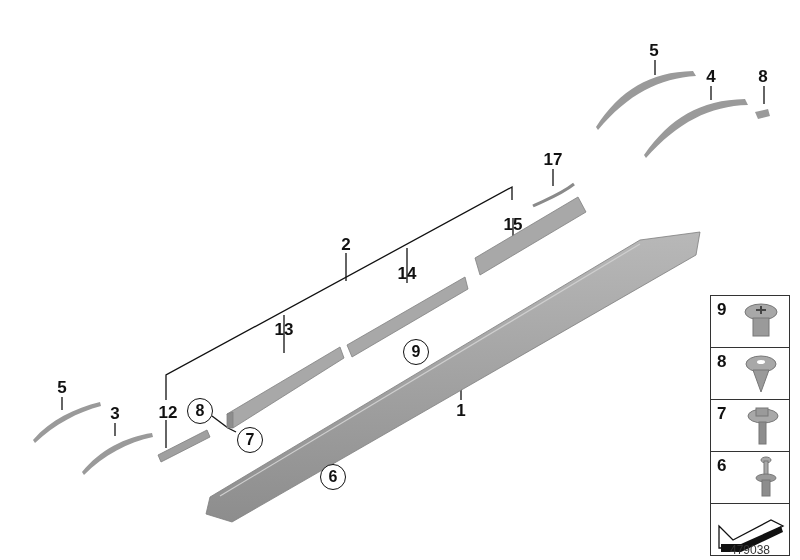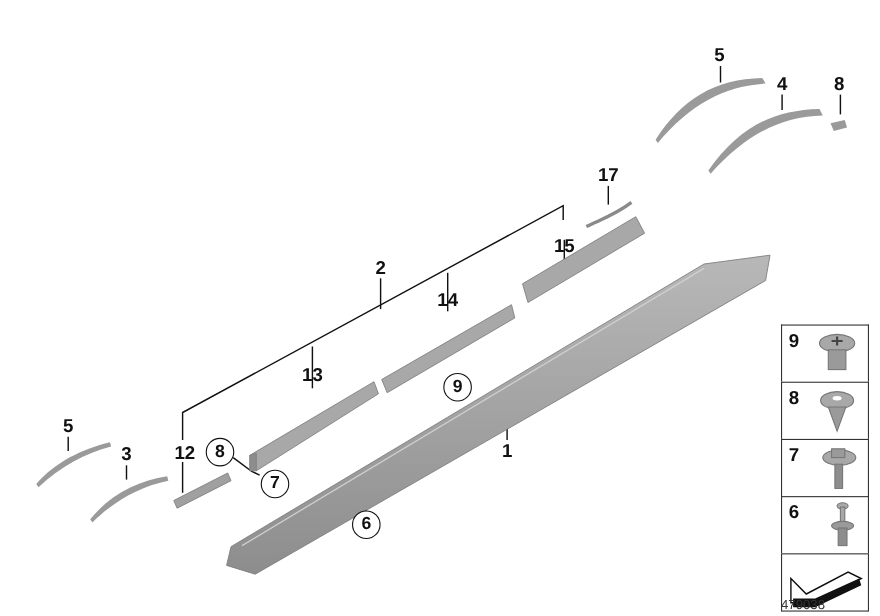--- a/index.html
+++ b/index.html
@@ -5,21 +5,21 @@
   html,body{margin:0;padding:0;background:#ffffff;}
   body{width:800px;height:560px;position:relative;overflow:hidden;font-family:"Liberation Sans",sans-serif;}
   #diagram{position:absolute;left:0;top:0;width:800px;height:560px;}
   .lbl{position:absolute;font-family:"Liberation Sans",sans-serif;font-weight:bold;font-size:17px;color:#111;line-height:17px;transform:translate(-50%,-50%);white-space:nowrap;}
   .circ{position:absolute;width:26px;height:26px;border:1.6px solid #111;border-radius:50%;font-family:"Liberation Sans",sans-serif;font-weight:bold;font-size:16px;color:#111;display:flex;align-items:center;justify-content:center;transform:translate(-50%,-50%);background:#fff;box-sizing:border-box;}
   .legend{position:absolute;left:710px;top:295px;width:80px;}
   .cell{width:78px;height:51px;border:1px solid #333;border-bottom:none;position:relative;background:#fff;}
   .cell:last-child{border-bottom:1px solid #333;}
   .cell .num{position:absolute;left:6px;top:4px;font-weight:bold;font-size:17px;color:#111;}
   .cell svg{position:absolute;left:0;top:0;}
-  .docnum{position:absolute;left:710px;top:543px;width:80px;font-size:12px;color:#333;}
+  .docnum{position:absolute;left:710px;top:543px;width:80px;text-align:center;font-size:12px;color:#333;}
 </style>
 </head>
 <body>
 
 <div id="diagram">
   <svg width="800" height="560" viewBox="0 0 800 560">
     <defs>
       <linearGradient id="sill" x1="0" y1="0" x2="0" y2="1">
         <stop offset="0" stop-color="#b8b8b8"></stop>
         <stop offset="1" stop-color="#8d8d8d"></stop>
@@ -83,21 +83,21 @@
   <div class="lbl" style="left:711px;top:76px;">4</div>
   <div class="lbl" style="left:654px;top:50px;">5</div>
   <div class="lbl" style="left:62px;top:387px;">5</div>
   <div class="circ" style="left:333px;top:477px;">6</div>
   <div class="circ" style="left:250px;top:440px;">7</div>
   <div class="circ" style="left:200px;top:411px;">8</div>
   <div class="circ" style="left:416px;top:352px;">9</div>
   <div class="lbl" style="left:763px;top:76px;">8</div>
   <div class="lbl" style="left:553px;top:159px;">17</div>
   <div class="lbl" style="left:168px;top:412px;">12</div>
-  <div class="lbl" style="left:284px;top:341px;">13</div>
+  <div class="lbl" style="left:284px;top:329px;">13</div>
   <div class="lbl" style="left:407px;top:273px;text-align:center;">14</div>
   <div class="lbl" style="left:513px;top:208px;margin-top:16px;">15</div>
 
   
   <div class="legend">
     <div class="cell">
       <span class="num">9</span>
       <svg width="78" height="51">
         <ellipse cx="50" cy="16" rx="16" ry="8" fill="#a8a8a8" stroke="#777"></ellipse>
         <path d="M45,14 h10 M50,10 v8" stroke="#444" stroke-width="2"></path>

